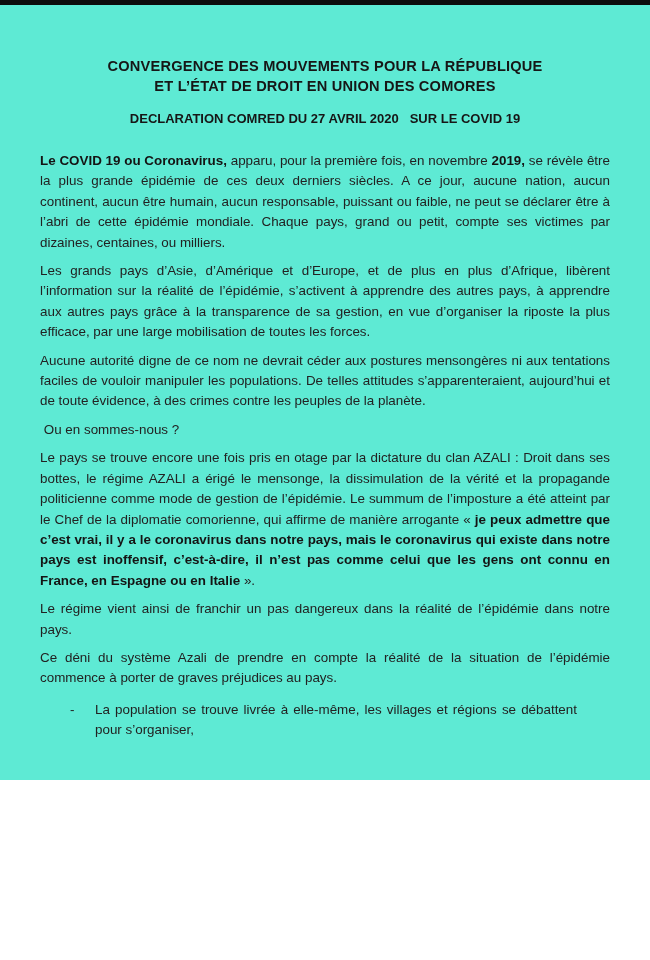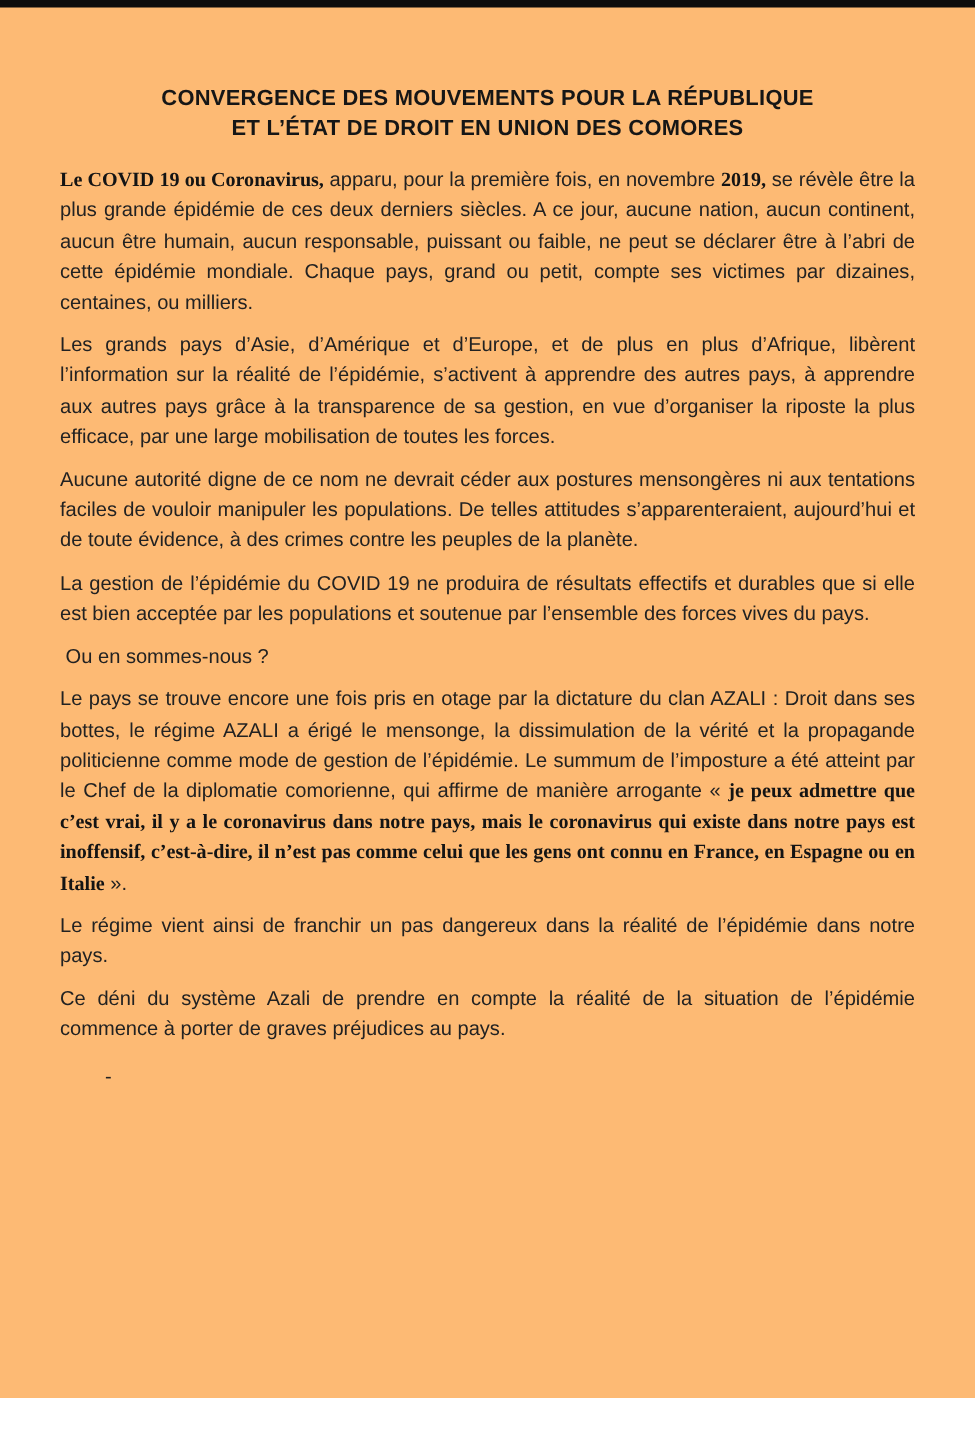--- a/index.html
+++ b/index.html
@@ -1,20 +1,20 @@
 <!DOCTYPE html>
 <html><head>
 <meta charset="utf-8">
 <style>
   html, body { margin: 0; padding: 0; background: #ffffff; }
   .page {
     position: relative;
     width: 650px;
-    height: 932px;
-    background: #fdba74;
+    height: 780px;
+    background: #5eead4;
     overflow: hidden;
     font-family: "Liberation Sans", sans-serif;
     color: #1f1f1f;
   }
   .top-strip {
     width: 100%;
     height: 5px;
     background: #0d0d0d;
   }
   .content {
@@ -38,21 +38,21 @@
     margin-bottom: 23px;
     white-space: pre-wrap;
   }
   .para {
     font-size: 13.4px;
     line-height: 20.4px;
     text-align: justify;
     margin: 0 0 8px 0;
     color: #222222;
   }
-  .para .b { font-weight: 700; color: #141414; font-family: Liberation Serif, serif; }
+  .para .b { font-weight: 700; color: #141414; }
   .question {
     text-align: left;
     white-space: pre-wrap;
     margin-top: 6px;
     margin-bottom: 8px;
   }
   .bullet-row {
     display: flex;
     font-size: 13.4px;
     line-height: 20.4px;
@@ -75,28 +75,29 @@
 
 <div class="page">
   <div class="top-strip"></div>
   <div class="content">
 
     <div class="title-block">
       <div>CONVERGENCE DES MOUVEMENTS POUR LA RÉPUBLIQUE</div>
       <div>ET L’ÉTAT DE DROIT EN UNION DES COMORES</div>
     </div>
 
+    <div class="subtitle">DECLARATION COMRED DU 27 AVRIL 2020   SUR LE COVID 19</div>
 
     <div class="para"><span class="b">Le COVID 19 ou Coronavirus,</span><span> apparu, pour la première fois, en novembre </span><span class="b">2019,</span><span> se révèle être la plus grande épidémie de ces deux derniers siècles. A ce jour, aucune nation, aucun continent, aucun être humain, aucun responsable, puissant ou faible, ne peut se déclarer être à l’abri de cette épidémie mondiale. Chaque pays, grand ou petit, compte ses victimes par dizaines, centaines, ou milliers.</span></div>
     <div class="para"><span>Les grands pays d’Asie, d’Amérique et d’Europe, et de plus en plus d’Afrique, libèrent l’information sur la réalité de l’épidémie, s’activent à apprendre des autres pays, à apprendre aux autres pays grâce à la transparence de sa gestion, en vue d’organiser la riposte la plus efficace, par une large mobilisation de toutes les forces.</span></div>
     <div class="para"><span>Aucune autorité digne de ce nom ne devrait céder aux postures mensongères ni aux tentations faciles de vouloir manipuler les populations. De telles attitudes s’apparenteraient, aujourd’hui et de toute évidence, à des crimes contre les peuples de la planète.</span></div>
-    <div class="para"><span>La gestion de l’épidémie du COVID 19 ne produira de résultats effectifs et durables que si elle est bien acceptée par les populations et soutenue par l’ensemble des forces vives du pays.</span></div>
     <div class="para question"><span> Ou en sommes-nous ?</span></div>
     <div class="para"><span>Le pays se trouve encore une fois pris en otage par la dictature du clan AZALI : Droit dans ses bottes, le régime AZALI a érigé le mensonge, la dissimulation de la vérité et la propagande politicienne comme mode de gestion de l’épidémie. Le summum de l’imposture a été atteint par le Chef de la diplomatie comorienne, qui affirme de manière arrogante « </span><span class="b">je peux admettre que c’est vrai, il y a le coronavirus dans notre pays, mais le coronavirus qui existe dans notre pays est inoffensif, c’est-à-dire, il n’est pas comme celui que les gens ont connu en France, en Espagne ou en Italie</span><span> ».</span></div>
     <div class="para"><span>Le régime vient ainsi de franchir un pas dangereux dans la réalité de l’épidémie dans notre pays.</span></div>
     <div class="para"><span>Ce déni du système Azali de prendre en compte la réalité de la situation de l’épidémie commence à porter de graves préjudices au pays.</span></div>
 
     <div class="bullet-row">
       <span class="bullet-marker">-</span>
+      <span class="bullet-text">La population se trouve livrée à elle-même, les villages et régions se débattent pour s’organiser,</span>
     </div>
 
   </div>
 </div>
 
 </body></html>

